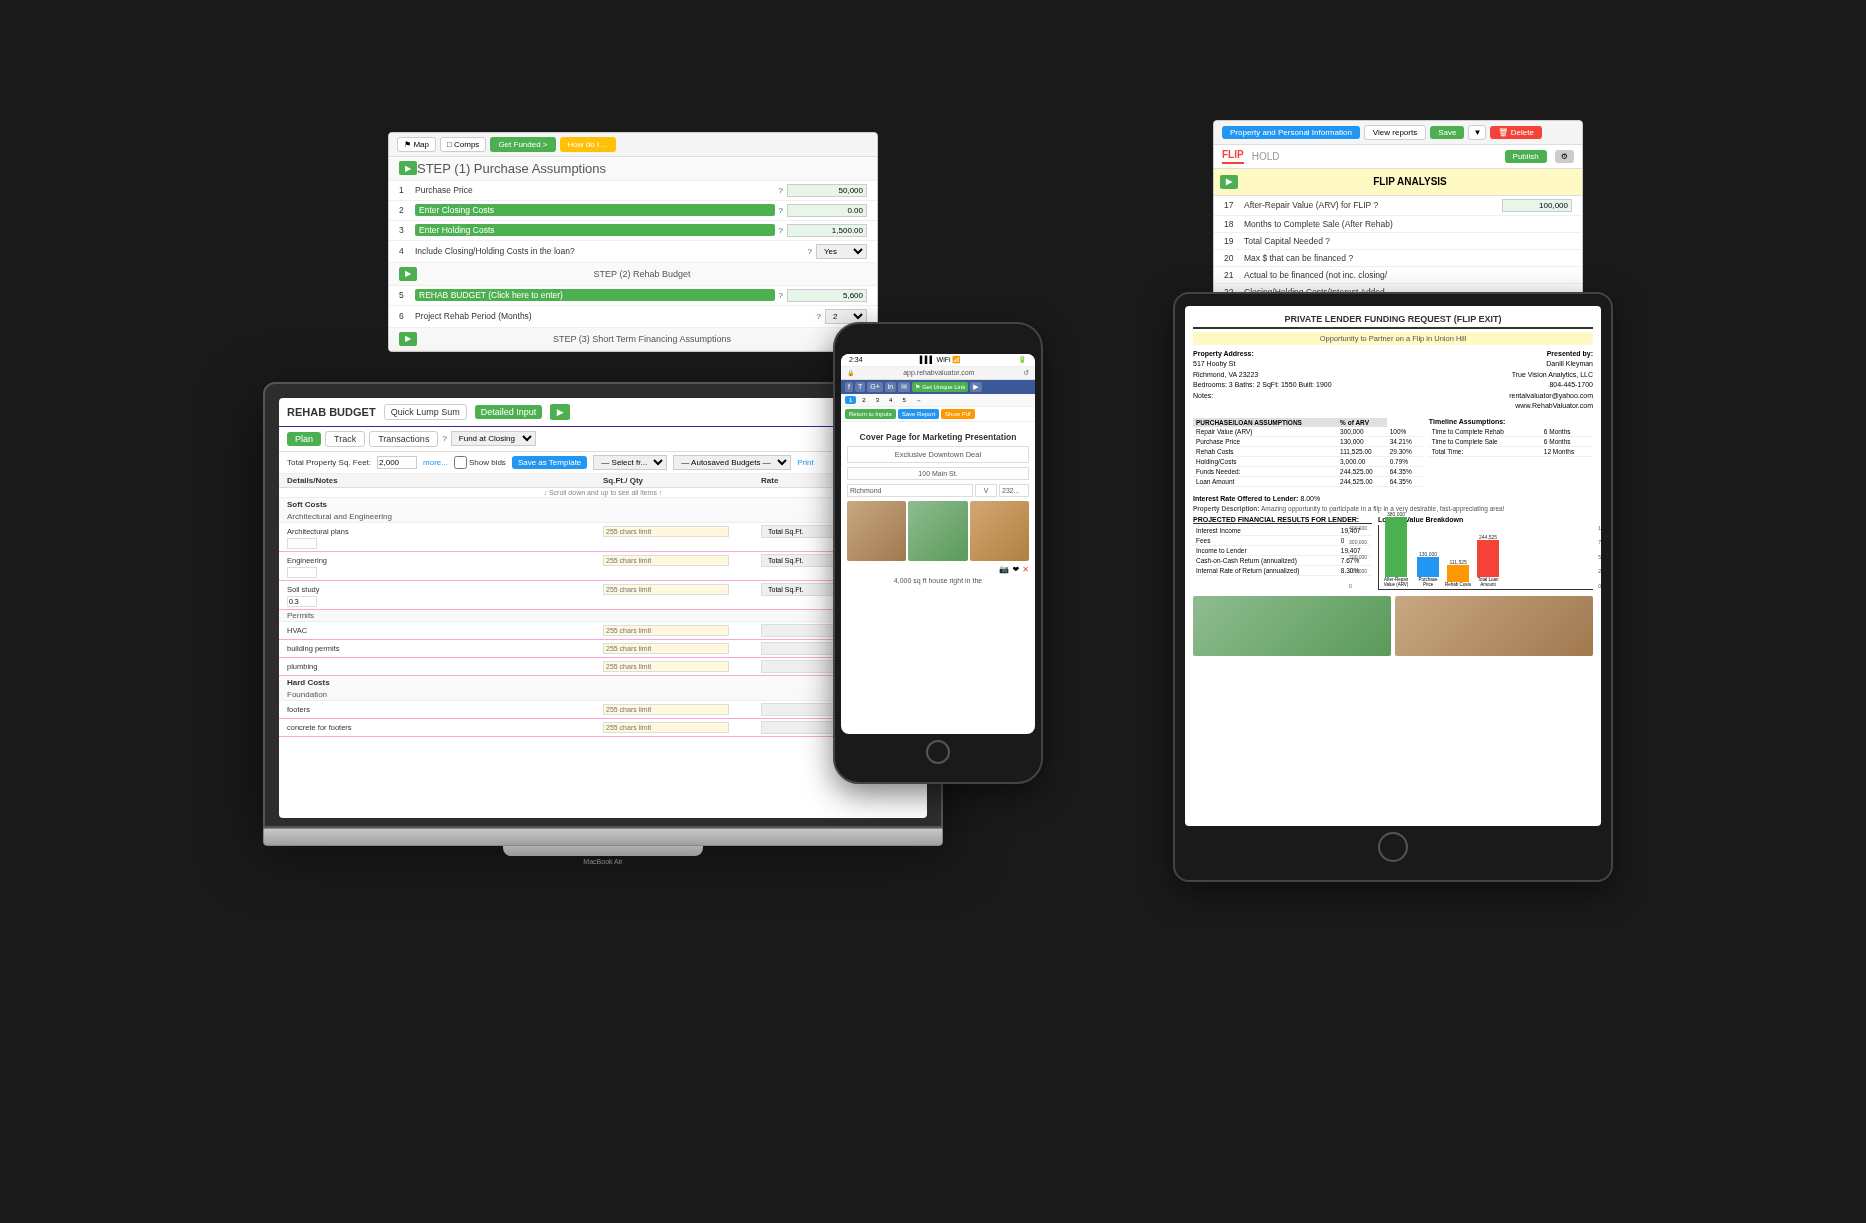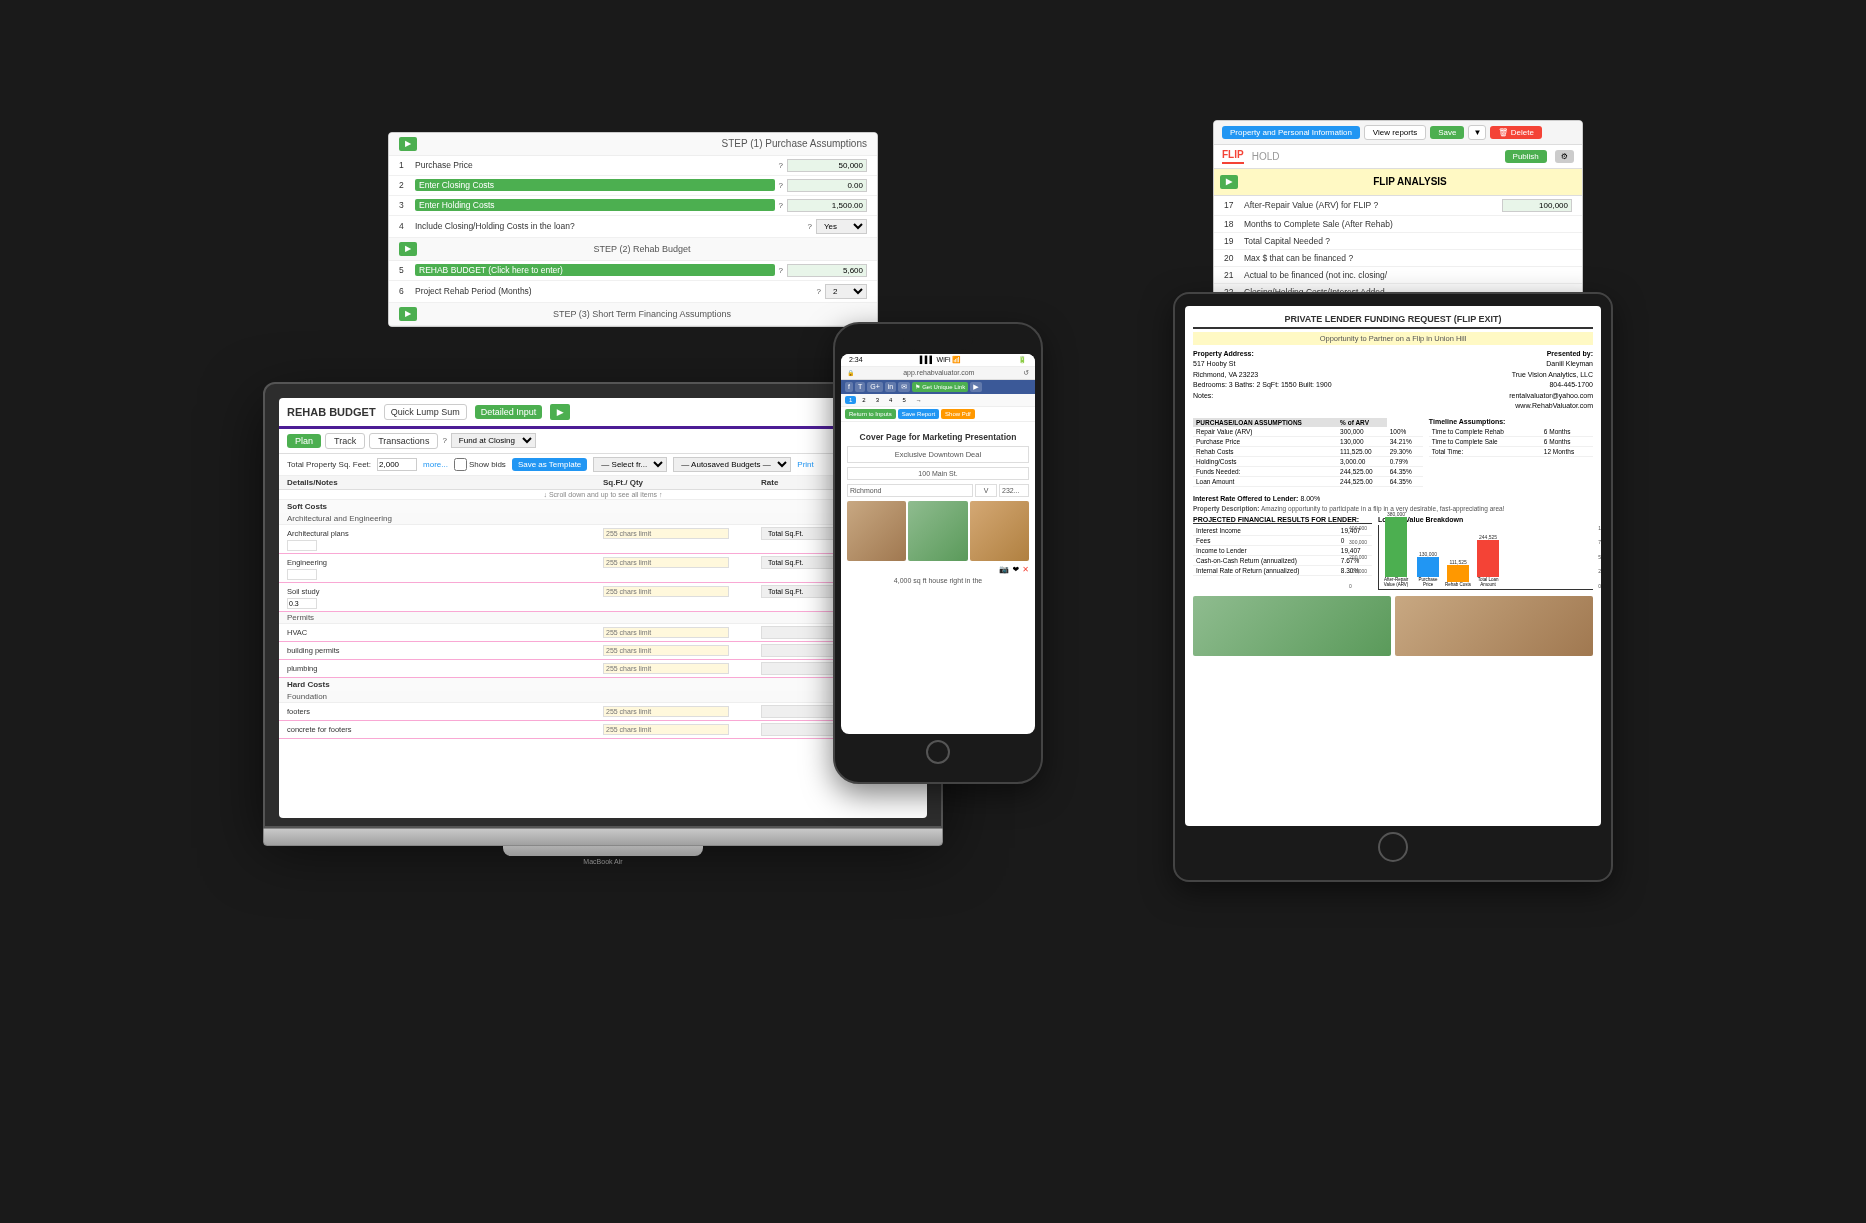--- a/index.html
+++ b/index.html
@@ -62,21 +62,21 @@
     .rehab-ui {
       font-size: 9px;
       color: #333;
     }
 
     .rehab-header {
       display: flex;
       align-items: center;
       padding: 6px 8px;
       gap: 8px;
-      border-bottom: 3px solid #4c1d95;
+      border-bottom: 1px solid #4c1d95;
     }
 
     .rehab-title {
       font-weight: bold;
       font-size: 11px;
       color: #333;
     }
 
     .btn-quick-lump {
       background: #fff;
@@ -728,25 +728,31 @@
       position: relative;
     }
   </style>
 </head>
 <body>
 
 <div class="scene">
 
   <div class="assumption-panel" style="position:absolute;left:155px;top:70px;width:490px;z-index:1;">
 
+    <div class="ap-toolbar">
+      <button class="ap-btn-map">⚑ Map</button>
+      <button class="ap-btn-comps">□ Comps</button>
+      <button class="ap-btn-funded">Get Funded &gt;</button>
+      <button class="ap-btn-how">How do I ...</button>
+    </div>
 
 
     <div style="display:flex;align-items:center;padding:4px 10px;background:#f9f9f9;border-bottom:1px solid #eee;">
       <span class="ap-video-icon">▶</span>
-      <span style="font-size:10px;color:#555;flex:1;text-align:right;margin-left:9px;">STEP (1) Purchase Assumptions</span>
+      <span style="font-size:13px;color:#555;flex:1;text-align:left;">STEP (1) Purchase Assumptions</span>
     </div>
 
     <div class="ap-row">
       <span class="ap-row-num">1</span>
       <span class="ap-row-label">Purchase Price</span>
       <span style="font-size:8px;color:#555;">?</span>
       <input class="ap-row-input" value="50,000" style="">
     </div>
 
     <div class="ap-row">

